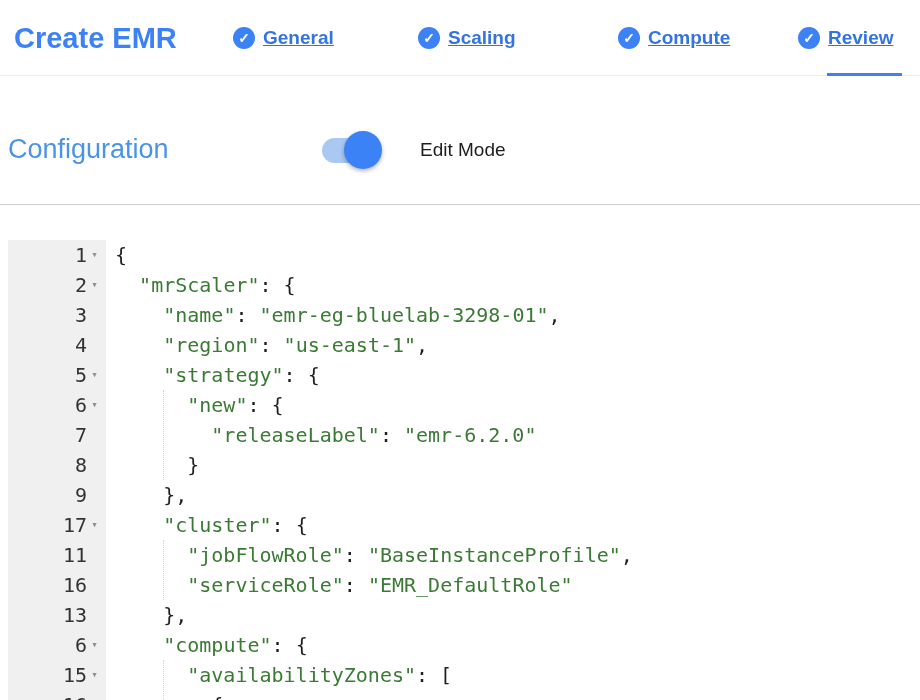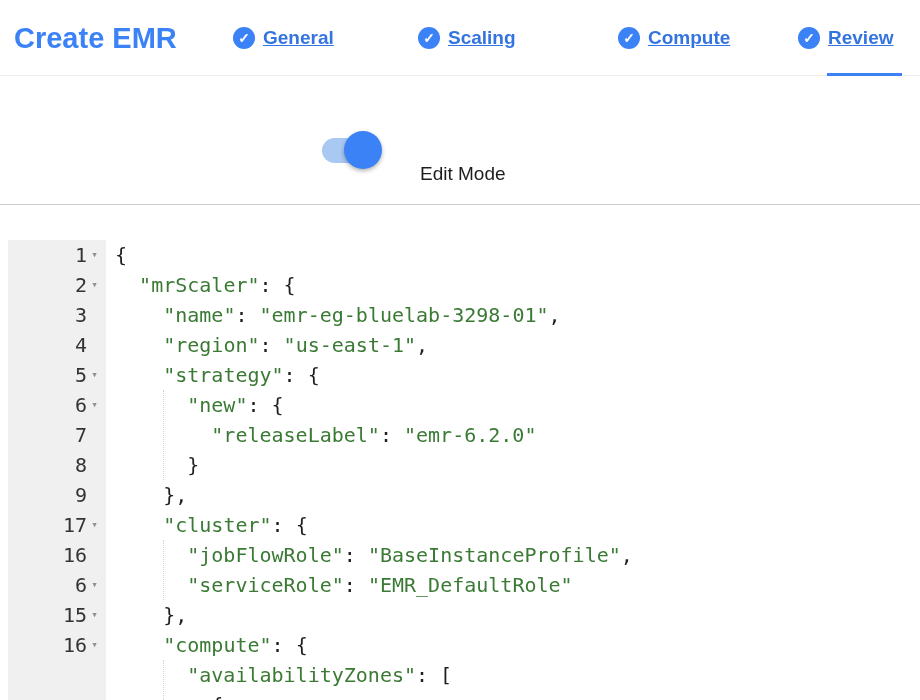--- a/index.html
+++ b/index.html
@@ -30,21 +30,21 @@
   .step:nth-child(4){left:798px;}
   .check-circle{width:22px;height:22px;border-radius:50%;background:var(--accent-blue);color:#fff;font-size:14px;font-weight:700;display:flex;align-items:center;justify-content:center;flex:0 0 22px;}
   .step-label{margin-left:8px;font-size:19px;font-weight:600;color:var(--step-label-blue);text-decoration:underline;}
   .active-underline{position:absolute;bottom:0;left:29px;width:75px;height:3px;background:var(--accent-blue);}
 
   
   .config-heading{position:absolute;left:8px;top:134px;font-size:27px;font-weight:400;color:var(--heading-blue);}
   .toggle{position:absolute;left:322px;top:138px;width:60px;height:25px;cursor:pointer;}
   .toggle .track{position:absolute;left:0;top:0;width:58px;height:25px;border-radius:13px;background:var(--toggle-track-blue);}
   .toggle .knob{position:absolute;left:22px;top:-7px;width:38px;height:38px;border-radius:50%;background:var(--accent-blue);box-shadow:0 2px 4px rgba(0,0,0,0.3);}
-  .edit-label{position:absolute;left:420px;top:139px;font-size:19px;color:#1d1d1d;margin-top:24px;}
+  .edit-label{position:absolute;left:420px;top:139px;font-size:19px;color:#1d1d1d;}
   .divider{position:absolute;left:0;top:204px;width:920px;height:1px;background:var(--divider-gray);}
 
   
   .editor{position:absolute;left:8px;top:240px;width:912px;height:460px;display:flex;overflow:hidden;font-family:"DejaVu Sans Mono",monospace;}
   .gutter{width:98px;flex:0 0 98px;background:var(--gutter-bg);}
   .gutter-row{height:30px;display:flex;justify-content:flex-end;align-items:center;padding-right:4px;}
   .line-num{font-size:20px;line-height:30px;color:var(--gutter-number);text-align:right;}
   .fold{width:15px;text-align:center;font-size:11px;line-height:30px;color:#909090;cursor:pointer;}
   .content{position:relative;flex:1;background:#fff;padding-left:9px;}
   .code-row{height:30px;font-size:20px;line-height:30px;white-space:pre;}
@@ -73,20 +73,21 @@
           <span class="step-label">Compute</span>
         </div>
         <div class="step">
           <span class="check-circle">✓</span>
           <span class="step-label">Review</span>
           <div class="active-underline"></div>
         </div>
       </div>
   </div>
 
+  <h2 class="config-heading">Configuration</h2>
 
   <div class="toggle">
     <div class="track"></div>
     <div class="knob"></div>
   </div>
   <span class="edit-label">Edit Mode</span>
 
   <div class="divider"></div>
 
   <div class="editor">
@@ -125,21 +126,29 @@
         </div>
         <div class="gutter-row">
           <span class="line-num">9</span>
           <span class="fold"></span>
         </div>
         <div class="gutter-row">
           <span class="line-num">17</span>
           <span class="fold">▾</span>
         </div>
         <div class="gutter-row">
+          <span class="line-num">11</span>
+          <span class="fold"></span>
+        </div>
+        <div class="gutter-row">
           <span class="line-num">16</span>
+          <span class="fold"></span>
+        </div>
+        <div class="gutter-row">
+          <span class="line-num">13</span>
           <span class="fold"></span>
         </div>
         <div class="gutter-row">
           <span class="line-num">6</span>
           <span class="fold">▾</span>
         </div>
         <div class="gutter-row">
           <span class="line-num">15</span>
           <span class="fold">▾</span>
         </div>

